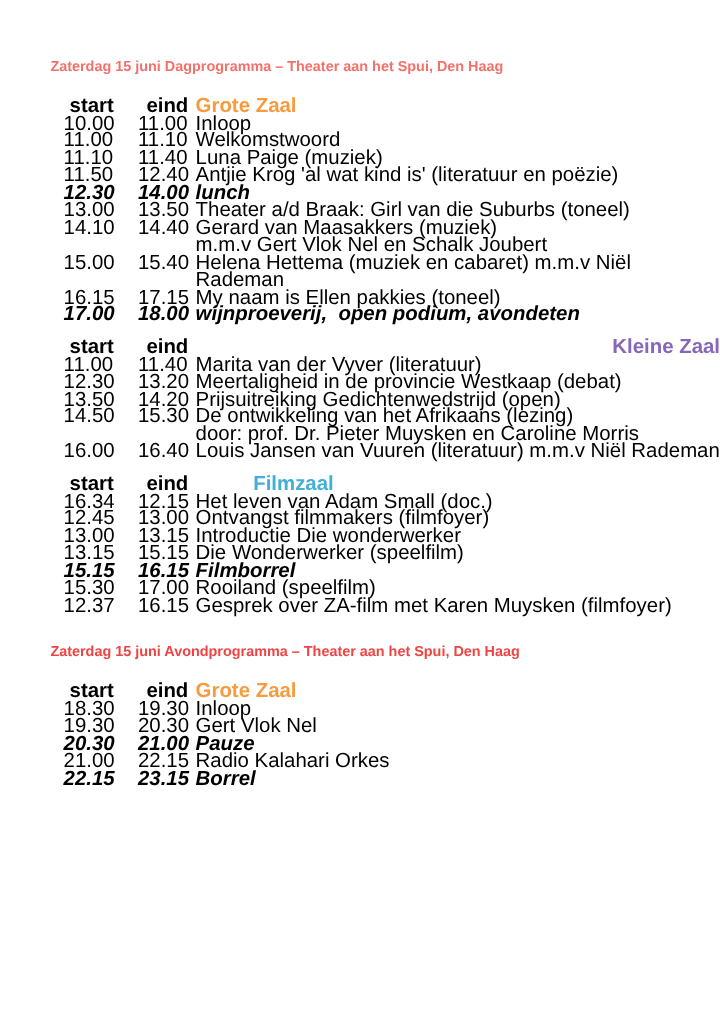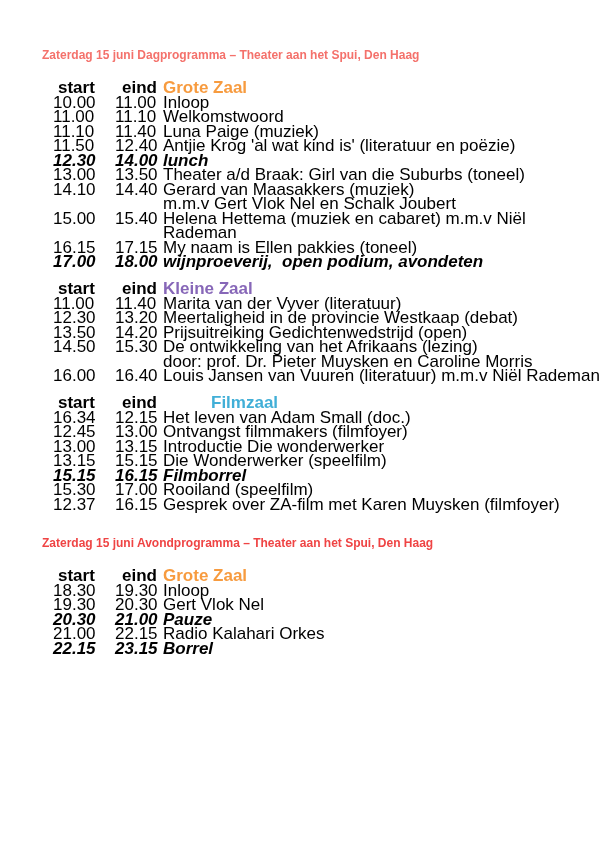--- a/index.html
+++ b/index.html
@@ -123,21 +123,21 @@
         <div class="row emph">
           <span class="c1">17.00</span>
           <span class="c2">18.00</span>
           <span class="c3">wijnproeverij,  open podium, avondeten</span>
         </div>
       </div>
     <div class="table">
         <div class="row header">
           <span class="c1 hdr">start</span>
           <span class="c2 hdr">eind</span>
-          <span class="c3 zaal" style="color: rgb(135, 103, 184);">Kleine Zaal</span>
+          <span class="c3 zaal" style="color: rgb(135, 103, 184); text-align: right;">Kleine Zaal</span>
         </div>
         <div class="row">
           <span class="c1">11.00</span>
           <span class="c2">11.40</span>
           <span class="c3">Marita van der Vyver (literatuur)</span>
         </div>
         <div class="row">
           <span class="c1">12.30</span>
           <span class="c2">13.20</span>
           <span class="c3">Meertaligheid in de provincie Westkaap (debat)</span>

